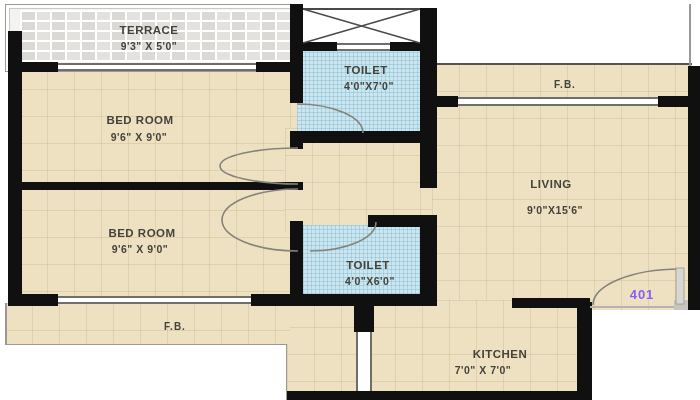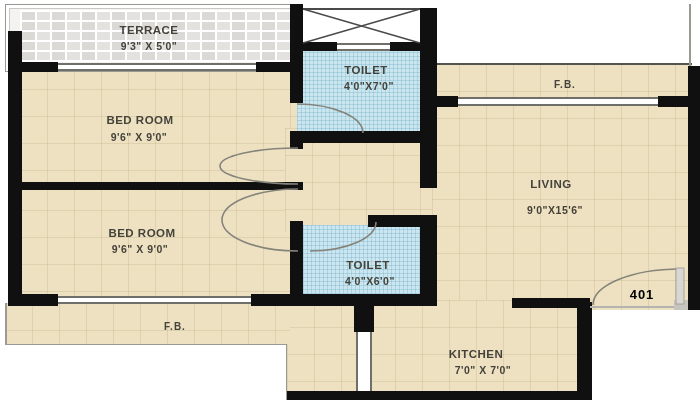--- a/index.html
+++ b/index.html
@@ -44,21 +44,21 @@
   .thin{background:#9a9a94;}
   
   .lbl{
     position:absolute;transform:translate(-50%,-50%);
     color:#45423a;font-weight:bold;white-space:nowrap;
     letter-spacing:0.5px;text-align:center;
   }
   .room-name{font-size:11.5px;}
   .room-dims{font-size:10.5px;}
   .fb-name{font-size:10px;letter-spacing:1px;}
-  .unit-no{font-size:13px;color:#000000;letter-spacing:1px;}
+  .unit-no{font-size:13px;color:#8b5cf6;letter-spacing:1px;}
   svg{position:absolute;left:0;top:0;}
 </style>
 </head>
 <body>
 
 <div id="plan">
 
   <div class="abs floor" style="left:20px;top:62px;width:283px;height:128px;"></div>
   <div class="abs floor" style="left:20px;top:183px;width:283px;height:123px;"></div>
   <div class="abs floor" style="left:285px;top:128px;width:152px;height:104px;"></div>
@@ -140,16 +140,16 @@
   <div class="lbl room-name" style="left:142px;top:233px;">BED ROOM</div>
   <div class="lbl room-dims" style="left:140px;top:249px;">9'6" X 9'0"</div>
 
   <div class="lbl room-name" style="left:368px;top:265px;">TOILET</div>
   <div class="lbl room-dims" style="left:370px;top:281px;">4'0"X6'0"</div>
 
   <div class="lbl fb-name" style="left:175px;top:326px;">F.B.</div>
 
   <div class="lbl unit-no" style="left:642px;top:294px;">401</div>
 
-  <div class="lbl room-name" style="left:476px;top:354px;">KITCHEN</div>
+  <div class="lbl room-name" style="left:500px;top:354px;">KITCHEN</div>
   <div class="lbl room-dims" style="left:483px;top:370px;">7'0" X 7'0"</div>
 
 </div>
 
 </body></html>

